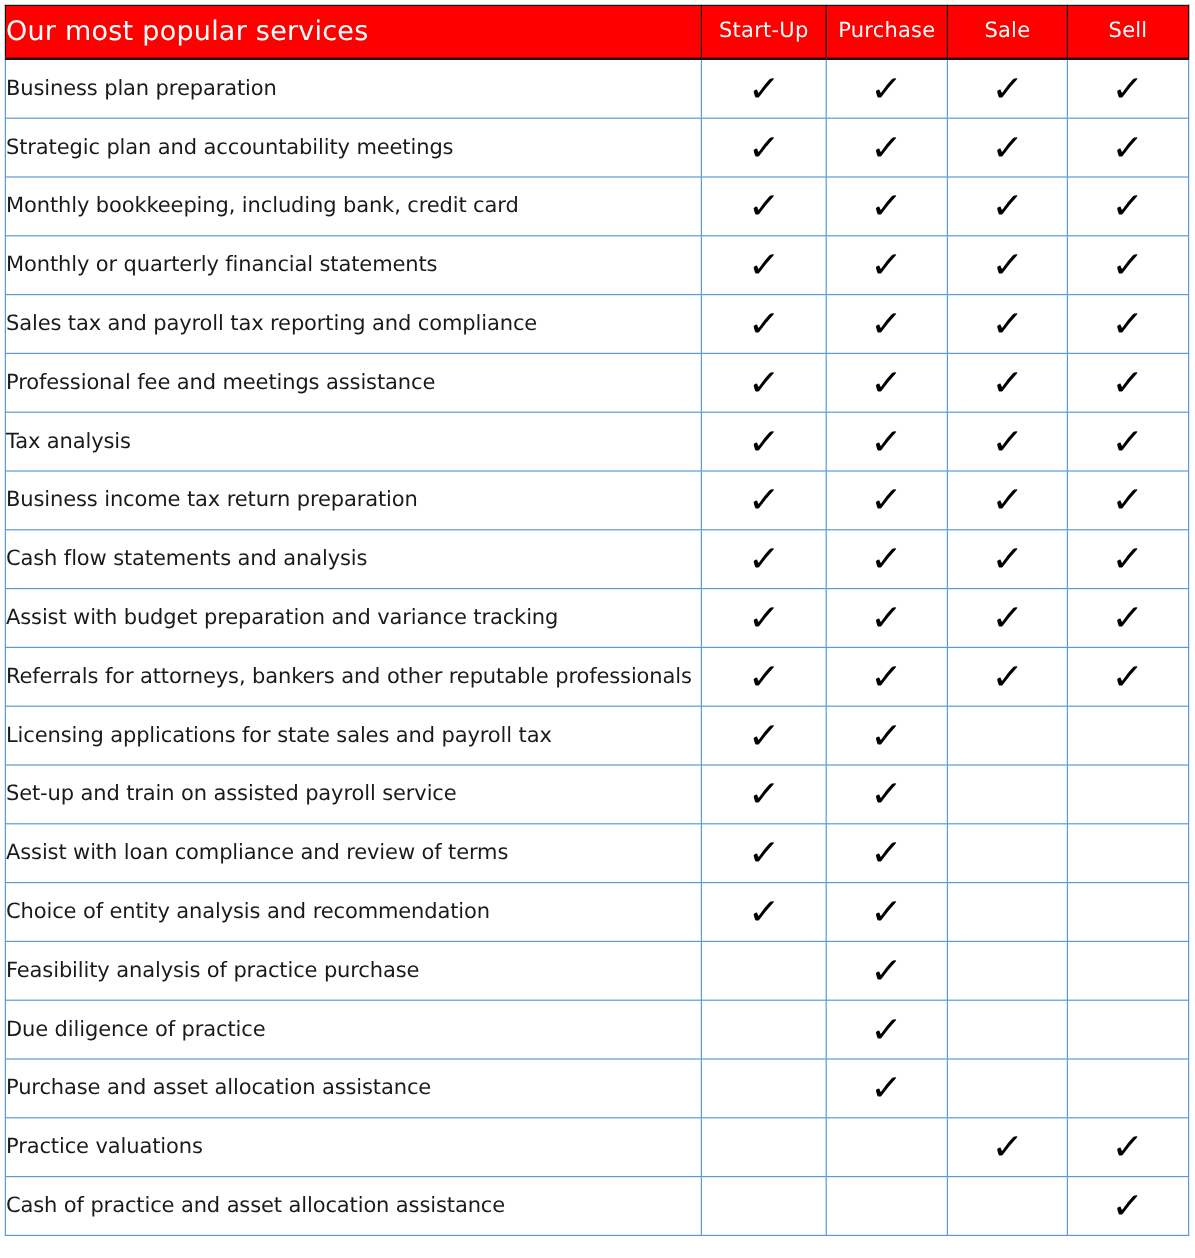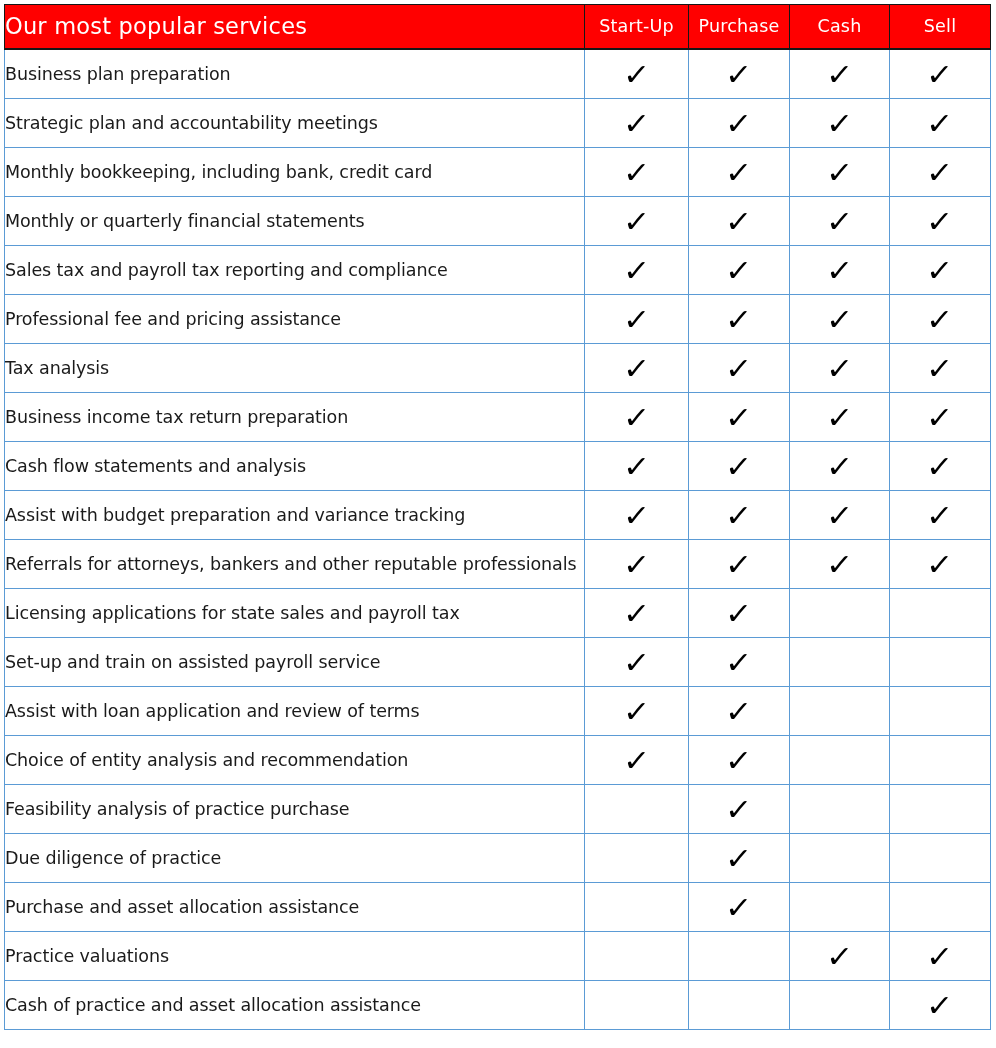--- a/index.html
+++ b/index.html
@@ -117,21 +117,21 @@
         <col class="c-2">
         <col class="c-3">
         <col class="c-4">
     </colgroup>
 
     <thead>
       <tr>
         <th class="head-title">Our most popular services</th>
         <th class="head-col">Start-Up</th>
         <th class="head-col">Purchase</th>
-        <th class="head-col">Cash</th>
+        <th class="head-col">Sale</th>
         <th class="head-col">Sell</th>
       </tr>
     </thead>
 
     <tbody id="tbody">
         <tr>
           <td class="svc-name">Business plan preparation</td>
           <td class="svc-mark"><span class="check">✓</span></td>
           <td class="svc-mark"><span class="check">✓</span></td>
           <td class="svc-mark"><span class="check">✓</span></td>
@@ -159,21 +159,21 @@
           <td class="svc-mark"><span class="check">✓</span></td>
         </tr>
         <tr>
           <td class="svc-name">Sales tax and payroll tax reporting and compliance</td>
           <td class="svc-mark"><span class="check">✓</span></td>
           <td class="svc-mark"><span class="check">✓</span></td>
           <td class="svc-mark"><span class="check">✓</span></td>
           <td class="svc-mark"><span class="check">✓</span></td>
         </tr>
         <tr>
-          <td class="svc-name">Professional fee and pricing assistance</td>
+          <td class="svc-name">Professional fee and meetings assistance</td>
           <td class="svc-mark"><span class="check">✓</span></td>
           <td class="svc-mark"><span class="check">✓</span></td>
           <td class="svc-mark"><span class="check">✓</span></td>
           <td class="svc-mark"><span class="check">✓</span></td>
         </tr>
         <tr>
           <td class="svc-name">Tax analysis</td>
           <td class="svc-mark"><span class="check">✓</span></td>
           <td class="svc-mark"><span class="check">✓</span></td>
           <td class="svc-mark"><span class="check">✓</span></td>
@@ -215,21 +215,21 @@
           <td class="svc-mark"><span class="check empty">✓</span></td>
         </tr>
         <tr>
           <td class="svc-name">Set-up and train on assisted payroll service</td>
           <td class="svc-mark"><span class="check">✓</span></td>
           <td class="svc-mark"><span class="check">✓</span></td>
           <td class="svc-mark"><span class="check empty">✓</span></td>
           <td class="svc-mark"><span class="check empty">✓</span></td>
         </tr>
         <tr>
-          <td class="svc-name">Assist with loan application and review of terms</td>
+          <td class="svc-name">Assist with loan compliance and review of terms</td>
           <td class="svc-mark"><span class="check">✓</span></td>
           <td class="svc-mark"><span class="check">✓</span></td>
           <td class="svc-mark"><span class="check empty">✓</span></td>
           <td class="svc-mark"><span class="check empty">✓</span></td>
         </tr>
         <tr>
           <td class="svc-name">Choice of entity analysis and recommendation</td>
           <td class="svc-mark"><span class="check">✓</span></td>
           <td class="svc-mark"><span class="check">✓</span></td>
           <td class="svc-mark"><span class="check empty">✓</span></td>

